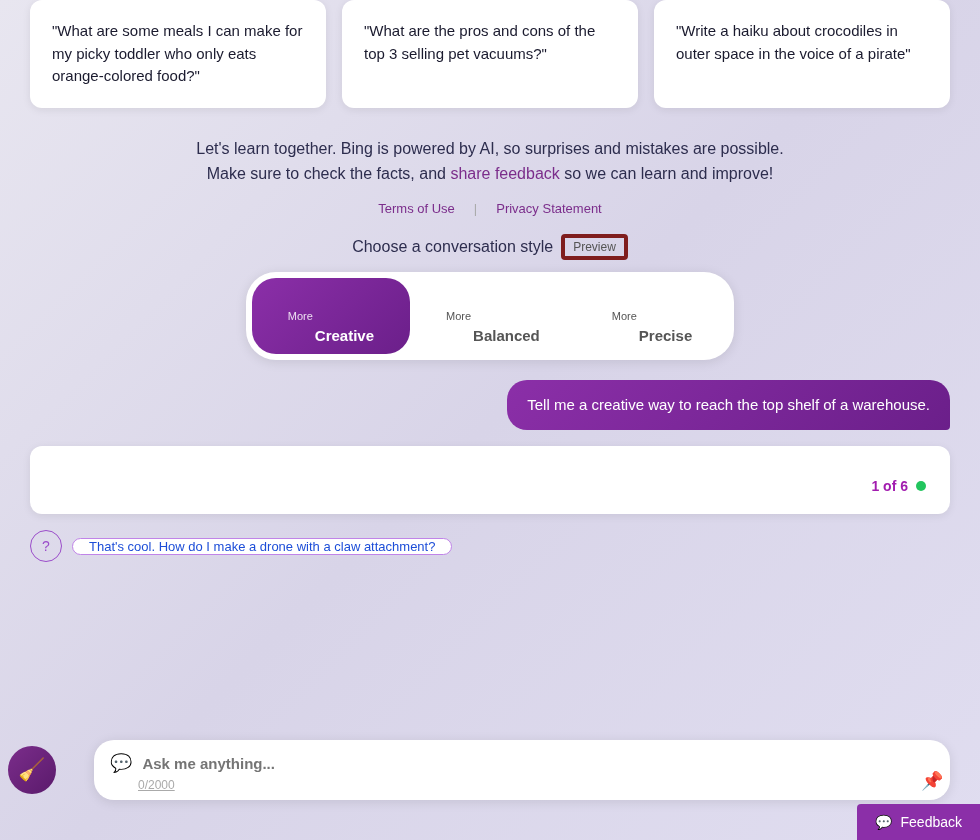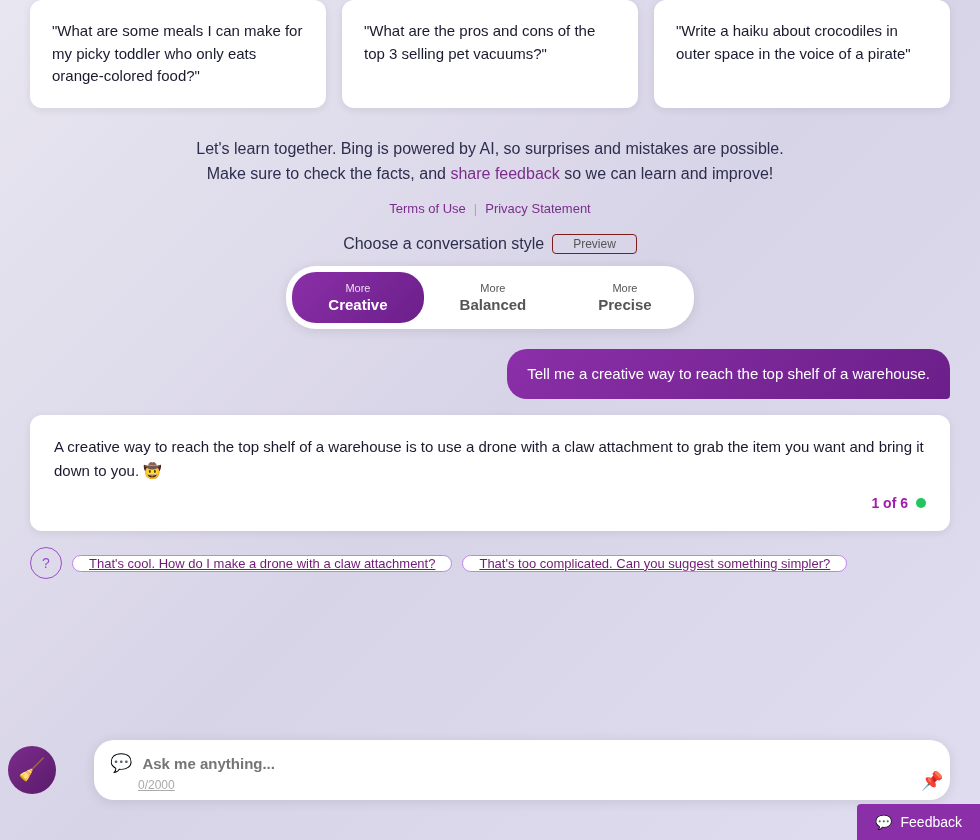--- a/index.html
+++ b/index.html
@@ -44,21 +44,21 @@
 
     .info-link {
       color: #7b2d8b;
       text-decoration: none;
     }
 
     .legal-links {
       margin-top: 14px;
       display: flex;
       justify-content: center;
-      gap: 0;
+      gap: 11px;
       font-size: 13px;
     }
 
     .legal-link {
       color: #7b2d8b;
       text-decoration: none;
       cursor: pointer;
     }
 
     .legal-divider {
@@ -75,23 +75,23 @@
       font-size: 16px;
       color: #2d2d4e;
       margin-bottom: 12px;
       display: flex;
       align-items: center;
       justify-content: center;
       gap: 8px;
     }
 
     .preview-badge {
-      border: 1px solid #7f1d1d;
+      border: 4px solid #7f1d1d;
       border-radius: 4px;
-      padding: 2px 20px;
+      padding: 2px 8px;
       font-size: 12px;
       color: #555;
     }
 
     .style-buttons {
       display: inline-flex;
       background: white;
       border-radius: 30px;
       padding: 6px;
       box-shadow: 0 2px 12px rgba(0,0,0,0.1);
@@ -100,36 +100,37 @@
 
     .style-btn {
       border: none;
       background: transparent;
       border-radius: 24px;
       padding: 10px 36px;
       cursor: pointer;
       font-size: 14px;
       color: #555;
       display: flex;
-      flex-direction: column;
+      flex-direction: row;
       align-items: center;
       gap: 2px;
       transition: background 0.2s;
       text-align: center;
     }
 
     .style-btn .more-label {
       font-size: 11px;
       color: inherit;
     }
 
     .style-btn .main-label {
       font-size: 15px;
       font-weight: 600;
       color: inherit;
+      margin-top: 39px;
     }
 
     .style-btn.active {
       background: linear-gradient(135deg, #8b2fa8, #6b1f8a);
       color: white;
     }
 
     .style-btn.active .more-label {
       color: rgba(255,255,255,0.85);
     }
@@ -215,24 +216,23 @@
       font-size: 14px;
       flex-shrink: 0;
     }
 
     .suggestion-btn {
       border: 1.5px solid #c084e8;
       background: white;
       border-radius: 20px;
       padding: 0 16px;
       font-size: 13px;
-      color: #701a75;
+      color: #1d4ed8;
       cursor: pointer;
       transition: background 0.2s;
-      text-decoration: underline;
     }
 
     .input-area {
       position: absolute;
       bottom: 40px;
       left: 30px;
       right: 30px;
     }
 
     .avatar-wrap {
@@ -363,32 +363,30 @@
   </div>
 </div>
 
 <div class="chat-area">
 
   <div class="user-message">
     <div class="user-bubble">Tell me a creative way to reach the top shelf of a warehouse.</div>
   </div>
 
   <div class="assistant-message">
-    <div class="assistant-text">A creative way to reach the top shelf of a warehouse is to use a drone with a claw attachment to grab the item you want and bring it down to you. 🤠</div>
     <div class="message-counter">
       <span>1 of 6</span>
       <span class="green-dot"></span>
     </div>
   </div>
 </div>
 
 <div class="suggestions-row">
   <div class="suggestion-icon">?</div>
   <button class="suggestion-btn">That's cool. How do I make a drone with a claw attachment?</button>
-  <button class="suggestion-btn">That's too complicated. Can you suggest something simpler?</button>
 </div>
 
 <div class="avatar-wrap">
   <div class="avatar">
     <span>🧹</span>
   </div>
 </div>
 
 <div class="input-area">
   <div class="input-box-container">

